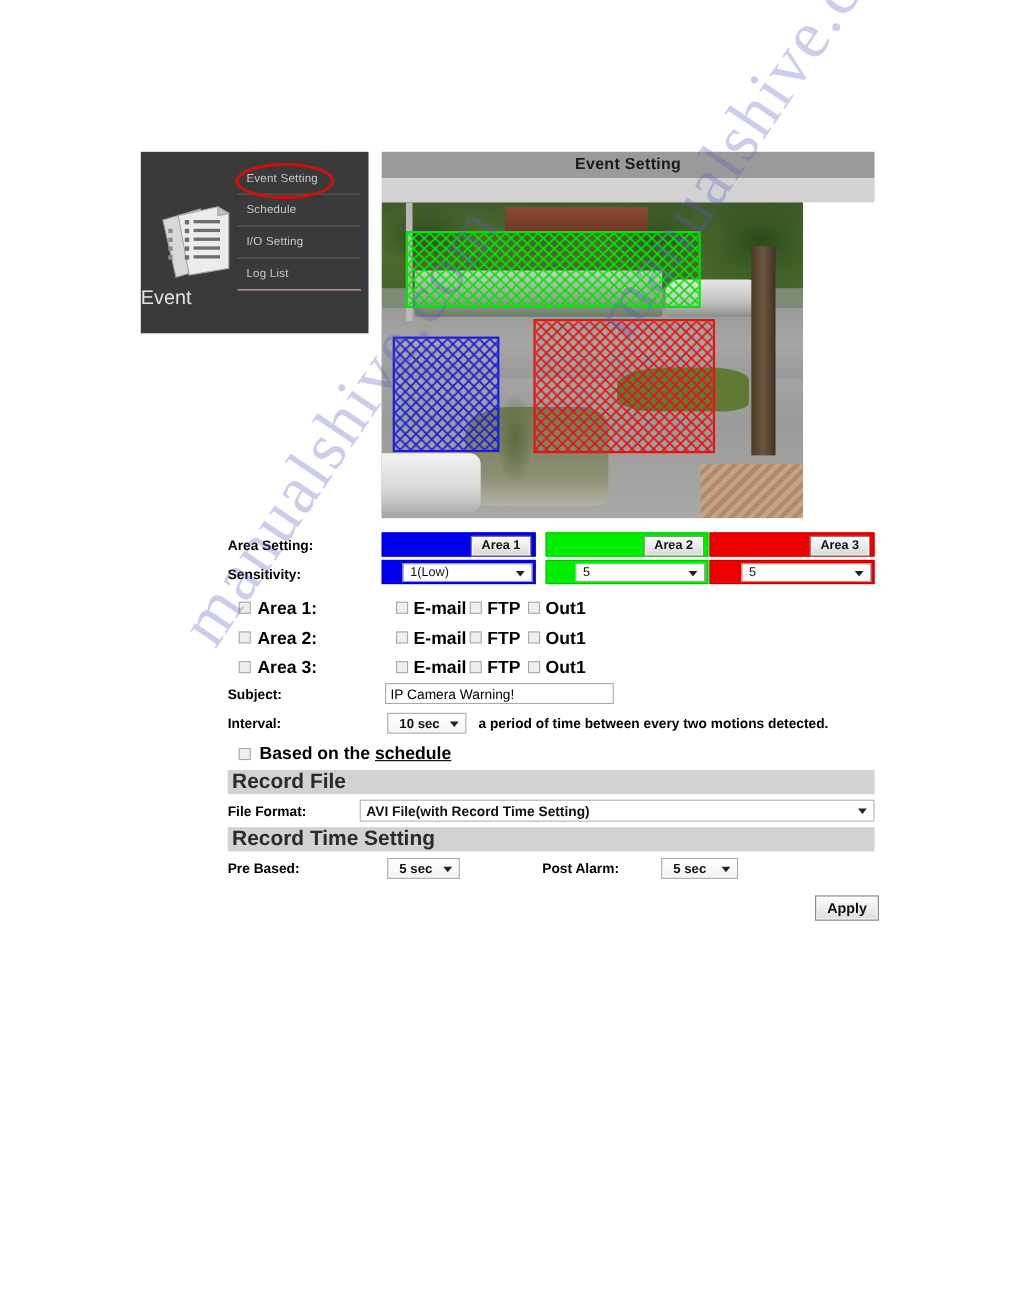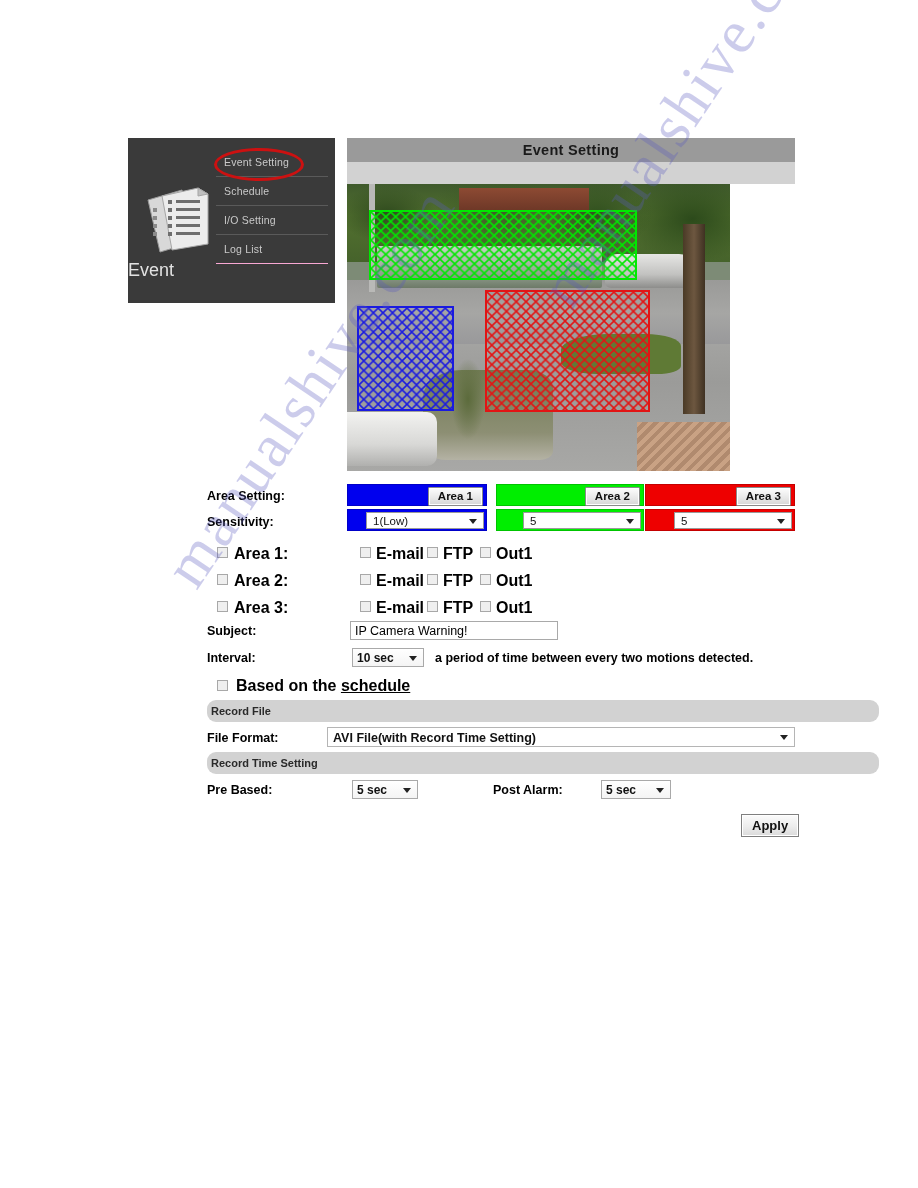--- a/index.html
+++ b/index.html
@@ -308,48 +308,47 @@
   
   .ssel {
     position: absolute;
     height: 19px;
     background: linear-gradient(180deg,#ffffff 0%, #f4f4f4 100%);
     border: 1px solid #a9a9a9;
     font-size: 12px;
     font-weight: bold;
     color: #111;
     line-height: 19px;
-    padding-left: 4px;
+    padding-left: 10px;
     box-sizing: border-box;
   }
   .note {
     position: absolute;
     font-size: 12.5px;
     font-weight: bold;
     color: #000;
     white-space: nowrap;
   }
   .link {
     text-decoration: underline;
   }
 
   
   .secbar {
     position: absolute;
     left: 0;
-    width: 672px;
+    width: 588px;
     height: 22px;
     line-height: 22px;
     background: #d2d2d2;
     color: #2a2a2a;
-    font-size: 11px;
+    font-size: 19px;
     font-weight: bold;
     padding-left: 4px;
     box-sizing: border-box;
-    border-radius: 9px;
   }
   .wide-sel {
     position: absolute;
     height: 20px;
     background: #fff;
     border: 1px solid #b5b5b5;
     font-size: 12.5px;
     font-weight: bold;
     color: #111;
     line-height: 20px;

